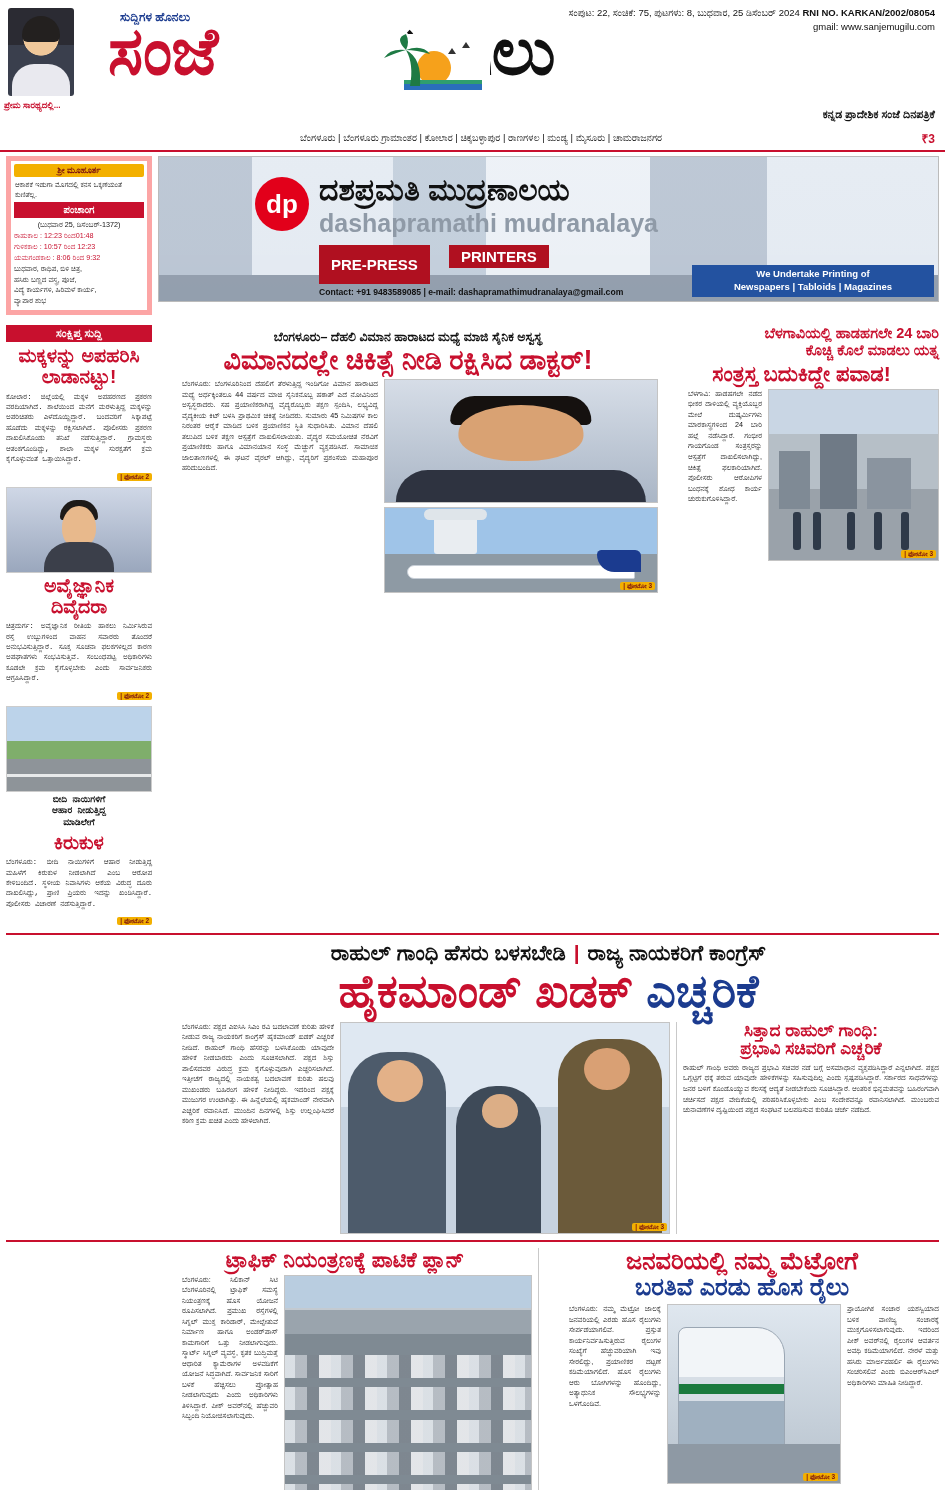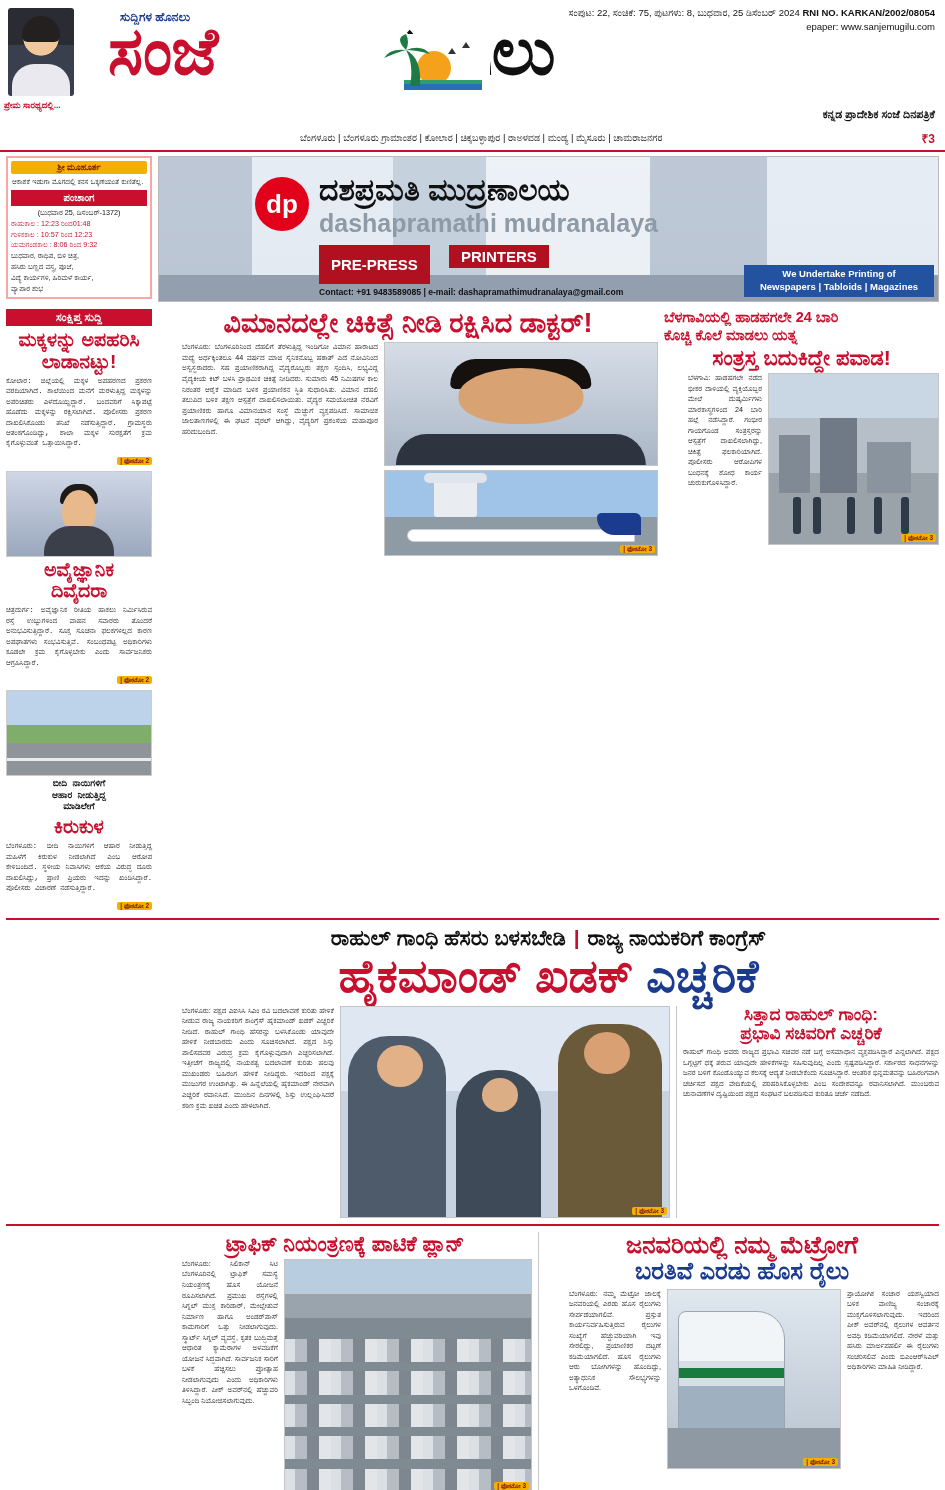--- a/index.html
+++ b/index.html
@@ -82,21 +82,21 @@
   .body-grid {
     position: relative;
     width: 945px;
     padding: 4px 6px;
   }
   .row { display: flex; gap: 6px; }
 
   
   .leftcol { width: 146px; flex: 0 0 146px; }
   .panchanga {
-    border: 2px solid #fca5a5;
+    border: 5px solid #fca5a5;
     padding: 3px;
     margin-bottom: 5px;
   }
   .panchanga-head {
     background: #f3b000; color: #7a1010; font-size: 8.5px; font-weight: bold;
     text-align: center; padding: 1px 0; border-radius: 2px;
   }
   .panchanga-note { font-size: 7.2px; color: #111; line-height: 1.35; margin: 3px 1px; }
   .panchanga-title {
     background: #c8102e; color: #fff; font-size: 10px; font-weight: bold;
@@ -179,21 +179,21 @@
   }
   .ad-printers {
     position: absolute; left: 290px; top: 88px;
     background: #b01020; color: #fff; font-weight: bold; font-size: 15px;
     padding: 3px 12px;
   }
   .ad-contact {
     position: absolute; left: 160px; bottom: 4px; font-size: 8.6px; color: #111; font-weight: bold;
   }
   .ad-undertake {
-    position: absolute; right: 4px; bottom: 4px; width: 190px;
+    position: absolute; right: 4px; bottom: 4px; width: 242px;
     background: #2352a0; color: #fff; font-size: 9.5px; font-weight: bold;
     text-align: center; padding: 3px 2px; line-height: 1.35;
   }
   .kicker {
     text-align: center; color: #111; font-size: 12.5px; font-weight: bold;
     margin: 5px 0 1px;
   }
   .headline {
     text-align: center; color: #c8102e; font-weight: bold;
     font-size: 27px; line-height: 1.08; margin-bottom: 4px;
@@ -289,41 +289,41 @@
   .mega-headline {
     text-align: center; font-weight: bold; font-size: 46px; line-height: 1.05;
     color: #c8102e; margin: 2px 0 6px;
   }
   .mega-headline .blue { color: #1b3b8f; }
 
   .rule-red { border-top: 2px solid #c8102e; margin: 6px 0; }
   .vrule { border-left: 1px solid #c9c9c9; }
 
   .sub-head-red {
-    color: #c8102e; font-weight: bold; font-size: 14.5px; text-align: left; line-height: 1.2;
+    color: #c8102e; font-weight: bold; font-size: 14.5px; text-align: right; line-height: 1.2;
   }
   .sec-head {
     text-align: center; font-weight: bold; font-size: 24px; line-height: 1.1; color: #c8102e;
   }
   .sec-head.blue { color: #1b3b8f; }
   .sec-head.small { font-size: 21px; }
 
   .bottom-band { border-top: 3px solid #c8102e; margin-top: 6px; padding-top: 4px; }
 </style>
 </head>
 <body>
 
 <div class="page">
 
   <div class="masthead">
     <div class="mast-topline">
       <div><span>ಸಂಪುಟ: 22, ಸಂಚಿಕೆ: 75, ಪುಟಗಳು: 8, ಬುಧವಾರ, 25 ಡಿಸೆಂಬರ್ 2024</span>
         <b>RNI NO. KARKAN/2002/08054</b></div>
       <div class="mast-epaper">
-        <span>epaper:</span>
+        <span>gmail:</span>
         <span>www.sanjemugilu.com</span>
       </div>
     </div>
 
     <div class="mast-left-photo">
       <div class="hair"></div>
         <div class="body"></div>
     </div>
     <div class="mast-left-caption">ಪ್ರೇಮ ಸಾರಥ್ಯದಲ್ಲಿ...</div>
 
@@ -342,21 +342,21 @@
       <rect x="34" y="50" width="78" height="6" fill="#2a6ebb"></rect>
       <path d="M40 52 Q44 30 36 16 Q52 24 50 52 Z" fill="#1e7a44"></path>
       <path d="M36 16 Q20 14 14 24 Q28 18 36 16Z" fill="#1e7a44"></path>
       <path d="M36 16 Q52 10 60 20 Q46 16 36 16Z" fill="#1e7a44"></path>
       <path d="M36 16 Q24 4 36 0 Q40 8 36 16Z" fill="#1e7a44"></path>
       <path d="M78 20 l4 -6 4 6 z" fill="#333"></path>
       <path d="M92 14 l4 -6 4 6 z" fill="#333"></path>
     </svg>
 
     <div class="mast-sub-bottom">ಕನ್ನಡ ಪ್ರಾದೇಶಿಕ ಸಂಜೆ ದಿನಪತ್ರಿಕೆ</div>
-    <div class="mast-cities">ಬೆಂಗಳೂರು | ಬೆಂಗಳೂರು ಗ್ರಾಮಾಂತರ | ಕೋಲಾರ | ಚಿಕ್ಕಬಳ್ಳಾಪುರ | ರಾಅಳವಡ | ಮಂಡ್ಯ | ಮೈಸೂರು | ಚಾಮರಾಜನಗರ</div>
+    <div class="mast-cities">ಬೆಂಗಳೂರು | ಬೆಂಗಳೂರು ಗ್ರಾಮಾಂತರ | ಕೋಲಾರ | ಚಿಕ್ಕಬಳ್ಳಾಪುರ | ರಾಣಗಳಲ | ಮಂಡ್ಯ | ಮೈಸೂರು | ಚಾಮರಾಜನಗರ</div>
     <div class="mast-price">₹3</div>
   </div>
 
   <div class="body-grid">
 
     <div class="row">
       <div class="leftcol">
         <div class="panchanga">
           <div class="panchanga-head">ಶ್ರೀ ಮೂಹೂರ್ತ</div>
           <div class="panchanga-note">ಆಕಾಶಕೆ ಇಡುಗಾ ಮೊಗದಲ್ಲಿ ಕನಸ ಒಕ್ಕಣೆಯಂತೆ ಕುಣಿತೆಲ್ಲ.</div>
@@ -410,20 +410,21 @@
         </div>
         <div class="ltext" style="text-align:center;font-size:9px;font-weight:bold;line-height:1.3;margin-top:3px">ಬೀದಿ ನಾಯಿಗಳಿಗೆ</div>
         <div class="ltext" style="text-align:center;font-size:9px;font-weight:bold;line-height:1.3">ಆಹಾರ ನೀಡುತ್ತಿದ್ದ</div>
         <div class="ltext" style="text-align:center;font-size:9px;font-weight:bold;line-height:1.3">ಮಾಡಿಲೇಗೆ</div>
         <div class="lhead">ಕಿರುಕುಳ</div>
         <div class="ltext">ಬೆಂಗಳೂರು: ಬೀದಿ ನಾಯಿಗಳಿಗೆ ಆಹಾರ ನೀಡುತ್ತಿದ್ದ ಮಹಿಳೆಗೆ ಕಿರುಕುಳ ನೀಡಲಾಗಿದೆ ಎಂಬ ಆರೋಪ ಕೇಳಿಬಂದಿದೆ. ಸ್ಥಳೀಯ ನಿವಾಸಿಗಳು ಆಕೆಯ ವಿರುದ್ಧ ದೂರು ದಾಖಲಿಸಿದ್ದು, ಪ್ರಾಣಿ ಪ್ರಿಯರು ಇದನ್ನು ಖಂಡಿಸಿದ್ದಾರೆ. ಪೊಲೀಸರು ವಿಚಾರಣೆ ನಡೆಸುತ್ತಿದ್ದಾರೆ.</div>
         <div class="badge-right"><span class="photo-badge">| ಫೋಟೋ 2</span></div>
       </div>
 
       <div style="width:500px;flex:0 0 500px">
+        <div class="kicker">ಬೆಂಗಳೂರು– ದೆಹಲಿ ವಿಮಾನ ಹಾರಾಟದ ಮಧ್ಯೆ ಮಾಜಿ ಸೈನಿಕ ಅಸ್ವಸ್ಥ</div>
         <div class="headline">ವಿಮಾನದಲ್ಲೇ ಚಿಕಿತ್ಸೆ ನೀಡಿ ರಕ್ಷಿಸಿದ ಡಾಕ್ಟರ್!</div>
         <div class="body-flow">
           <div class="coltext" style="width:196px">ಬೆಂಗಳೂರು: ಬೆಂಗಳೂರಿನಿಂದ ದೆಹಲಿಗೆ ತೆರಳುತ್ತಿದ್ದ ಇಂಡಿಗೋ ವಿಮಾನ ಹಾರಾಟದ ಮಧ್ಯೆ ಅರ್ಧಕ್ಕಿಂತಲೂ 44 ವರ್ಷದ ಮಾಜಿ ಸೈನಿಕನೊಬ್ಬ ಹಠಾತ್ ಎದೆ ನೋವಿನಿಂದ ಅಸ್ವಸ್ಥರಾದರು. ಸಹ ಪ್ರಯಾಣಿಕರಾಗಿದ್ದ ವೈದ್ಯರೊಬ್ಬರು ತಕ್ಷಣ ಸ್ಪಂದಿಸಿ, ಲಭ್ಯವಿದ್ದ ವೈದ್ಯಕೀಯ ಕಿಟ್ ಬಳಸಿ ಪ್ರಾಥಮಿಕ ಚಿಕಿತ್ಸೆ ನೀಡಿದರು. ಸುಮಾರು 45 ನಿಮಿಷಗಳ ಕಾಲ ನಿರಂತರ ಆರೈಕೆ ಮಾಡಿದ ಬಳಿಕ ಪ್ರಯಾಣಿಕನ ಸ್ಥಿತಿ ಸುಧಾರಿಸಿತು. ವಿಮಾನ ದೆಹಲಿ ತಲುಪಿದ ಬಳಿಕ ತಕ್ಷಣ ಆಸ್ಪತ್ರೆಗೆ ದಾಖಲಿಸಲಾಯಿತು. ವೈದ್ಯರ ಸಮಯೋಚಿತ ನೆರವಿಗೆ ಪ್ರಯಾಣಿಕರು ಹಾಗೂ ವಿಮಾನಯಾನ ಸಂಸ್ಥೆ ಮೆಚ್ಚುಗೆ ವ್ಯಕ್ತಪಡಿಸಿದೆ. ಸಾಮಾಜಿಕ ಜಾಲತಾಣಗಳಲ್ಲಿ ಈ ಘಟನೆ ವೈರಲ್ ಆಗಿದ್ದು, ವೈದ್ಯರಿಗೆ ಪ್ರಶಂಸೆಯ ಮಹಾಪೂರ ಹರಿದುಬಂದಿದೆ.</div>
           <div style="flex:1">
             <div class="photo ph-portrait" style="height:124px;margin-bottom:4px">
               <div class="hair"></div>
                 <div class="face"></div>
                 <div class="shirt"></div>
             </div>
             <div class="photo ph-plane" style="height:86px">

